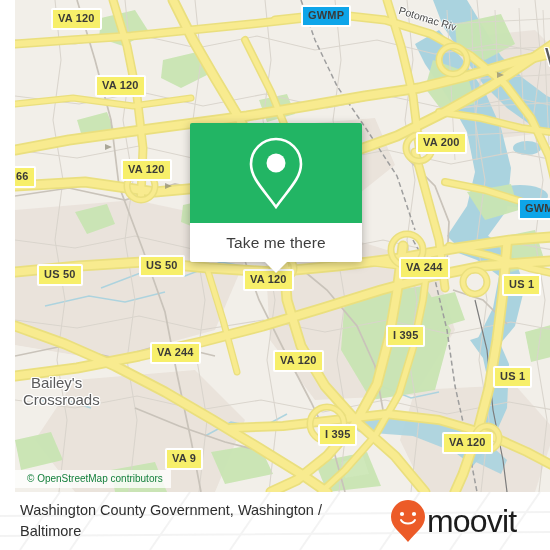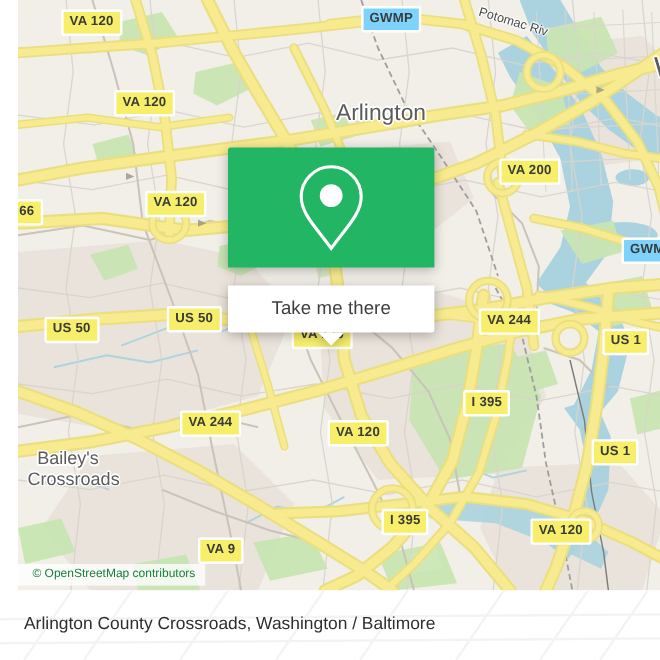--- a/index.html
+++ b/index.html
@@ -35,21 +35,21 @@
     color: #3a3a38;
     font-family: "Liberation Sans", sans-serif;
     font-weight: bold;
     font-size: 11px;
     line-height: 1;
     padding: 3px 5px 4px 5px;
     white-space: nowrap;
     letter-spacing: 0.2px;
     z-index: 30;
   }
-  .shield.bright { background: #7dd3fc; }
+  .shield.bright { background: #0ea5e9; }
 
   
   .place {
     position: absolute;
     color: #5b5b5b;
     font-family: "Liberation Sans", sans-serif;
     white-space: nowrap;
     z-index: 25;
     text-shadow:
        1.4px 0 0 rgba(255,255,255,.9), -1.4px 0 0 rgba(255,255,255,.9),
@@ -90,21 +90,20 @@
     justify-content: center;
   }
   #popup-body {
     position: relative;
     background: #ffffff;
     border-radius: 0 0 2px 2px;
     height: 39px;
     display: flex;
     align-items: center;
     justify-content: center;
-    margin-top: 15px;
   }
   #popup-label {
     font-size: 15.5px;
     color: #3d3d3d;
     font-family: "Liberation Sans", sans-serif;
     letter-spacing: .1px;
   }
   #popup-tail {
     position: absolute;
     left: 50%; bottom: -11px;
@@ -407,21 +406,20 @@
     <div class="shield" style="left:384px; top:257px;">VA 244</div>
     <div class="shield" style="left:487px; top:274px;">US 1</div>
     <div class="shield" style="left:371px; top:325px;">I 395</div>
     <div class="shield" style="left:135px; top:342px;">VA 244</div>
     <div class="shield" style="left:258px; top:350px;">VA 120</div>
     <div class="shield" style="left:478px; top:366px;">US 1</div>
     <div class="shield" style="left:303px; top:424px;">I 395</div>
     <div class="shield" style="left:150px; top:448px;">VA 9</div>
     <div class="shield" style="left:427px; top:432px;">VA 120</div>
 
-    <div class="place big" style="left:265px; top:84px;">Arlington</div>
     <div class="place mid" style="left:16px;  top:375px;">Bailey's</div>
     <div class="place mid" style="left:8px;   top:392px;">Crossroads</div>
     <div class="place edge" style="left:530px; top:43px;">W</div>
 
     <div class="river-label" style="left:386px; top:4px; transform: rotate(17deg); transform-origin: left top;">Potomac Riv</div>
 
     <div id="attrib">© OpenStreetMap contributors</div>
   </div>
 
   <div id="popup">
@@ -438,16 +436,25 @@
   </div>
 
   <div id="footer">
     <svg id="footer-watermark" viewBox="0 0 550 58">
       <g stroke="#e8e8e8" stroke-width="2" fill="none">
         <path d="M20 58 L60 0 M70 58 L110 0 M150 58 L190 0 M230 58 L270 0
                  M300 58 L340 0 M380 58 L420 0 M450 58 L490 0 M500 58 L540 0"></path>
         <path d="M0 24 L550 20 M0 44 L550 40"></path>
       </g>
     </svg>
-    <div id="footer-title">Arlington County Crossroads, Washington / Baltimore</div>
+    <div id="footer-title">Washington County Government, Washington / Baltimore</div>
+    <div id="brand">
+      <svg width="36" height="44" viewBox="0 0 36 44">
+        <path d="M18 1 C8.6 1 1 8.6 1 18 C1 28 10 33 18 43 C26 33 35 28 35 18 C35 8.6 27.4 1 18 1 Z" fill="#ec5b28"></path>
+        <circle cx="12" cy="15" r="2.1" fill="#ffffff"></circle>
+        <circle cx="24" cy="15" r="2.1" fill="#ffffff"></circle>
+        <path d="M11 21 C13.5 25.5 22.5 25.5 25 21" stroke="#ffffff" stroke-width="2" fill="none" stroke-linecap="round"></path>
+      </svg>
+      <span id="brand-name">moovit</span>
+    </div>
   </div>
 
 </div>
 
 </body></html>

